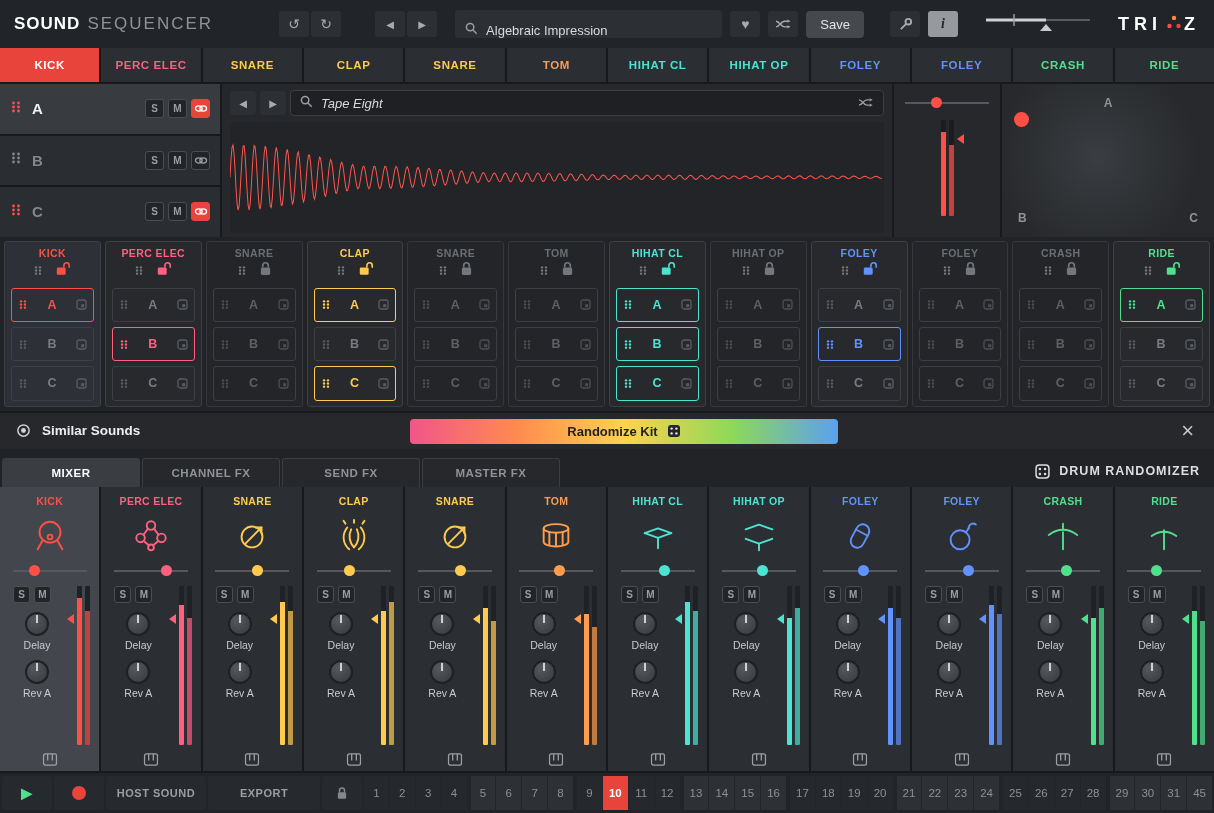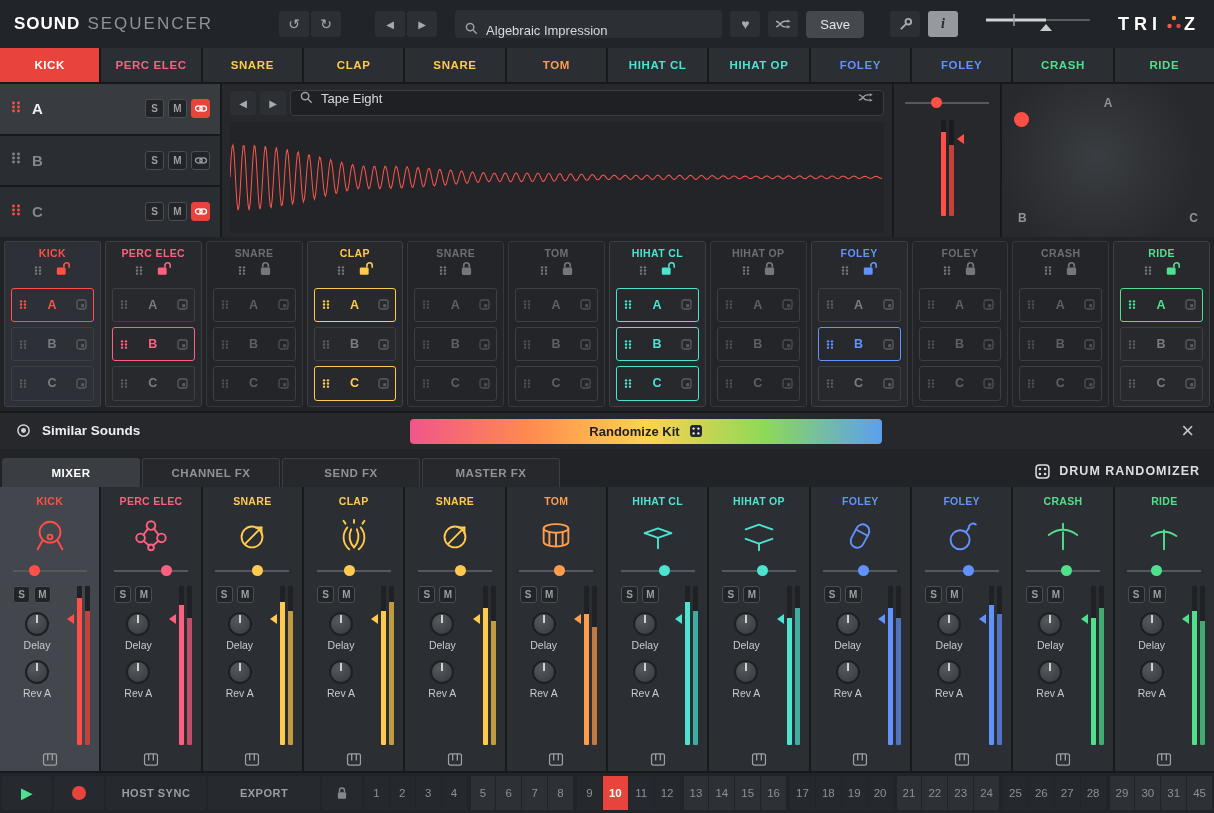--- a/index.html
+++ b/index.html
@@ -37,21 +37,21 @@
   .layer-row.selected { background:#383b40; }
   .layer-letter { font-size:15px; font-weight:bold; color:#84878b; width:15px; }
   .layer-row.selected .layer-letter { color:#f0f1f2; }
   .layer-btns { margin-left:auto; display:flex; gap:4px; }
   .sml-btn { width:19px; height:19px; background:#222428; border:1px solid #4a4d52; border-radius:3px;
              color:#9b9ea2; font-size:10px; font-weight:bold; display:flex; align-items:center; justify-content:center; cursor:pointer; }
   .link-btn.on { background:#e8443c; border-color:#e8443c; color:#fff; }
   .sample-mid { flex:1; display:flex; flex-direction:column; background:#26282b; padding:6px 8px 4px; }
   .sample-topbar { display:flex; gap:4px; align-items:center; }
   .sample-search { flex:1; height:26px; background:#1e2023; border:1px solid #3a3d41; border-radius:4px;
-                   display:flex; gap:8px; padding:0 9px; color:#d8dadc; font-size:13px; }
+                   display:flex; align-items:center; gap:8px; padding:0 9px; color:#d8dadc; font-size:13px;font-style:italic; }
   .sample-search .shuffle-right { margin-left:auto; color:#9b9ea2; }
   .wave-wrap { flex:1; margin-top:6px; background:#222427; border-radius:3px; overflow:hidden; }
   .wave-wrap svg { display:block; width:100%; height:100%; }
   .sample-metercol { flex:0 0 106px; background:#26282b; display:flex; flex-direction:column; align-items:center; padding-top:12px; }
   .hslider { width:84px; height:14px; position:relative; cursor:pointer; }
   .hslider .trk { position:absolute; left:0; right:0; top:6px; height:2px; background:#55585c; }
   .hslider .thumb { position:absolute; top:1px; width:11px; height:11px; border-radius:50%; background:var(--c,#ff4f47); }
   .vmeter { position:relative; margin-top:10px; height:96px; display:flex; gap:3px; }
   .vmeter .mbar { width:5px; background:#1a1c1f; border-radius:1px; position:relative; overflow:hidden; }
   .vmeter .mfill { position:absolute; bottom:0; left:0; right:0; background:var(--c,#ff4f47); }
@@ -81,21 +81,21 @@
   .kit-cell.active { border-color:var(--tc); }
   .kit-cell.active .letter, .kit-cell.active .cell-dots { color:var(--tc); }
   .kit-col.locked .letter { color:#5d6064; }
   .kit-col.locked .cell-dots, .kit-col.locked .cell-mini { color:#4c4f53; }
 
   
   .similar-row { flex:0 0 38px; background:#26282b; display:flex; align-items:center; padding:0 16px;
                  position:relative; border-top:2px solid #17191b; }
   .similar-icon { color:#cfd1d3; display:flex; }
   .similar-label { color:#eceded; font-weight:bold; font-size:13.5px; margin-left:11px; }
-  .rand-btn { position:absolute; left:410px; top:6px; width:472px; height:25px; border:none; border-radius:4px;
+  .rand-btn { position:absolute; left:410px; top:6px; width:428px; height:25px; border:none; border-radius:4px;
               background:linear-gradient(90deg,#f0568a 0%,#ff8a4f 25%,#ffd24f 50%,#8ed957 75%,#5ba0f0 100%);
               display:flex; align-items:center; justify-content:center; gap:9px;
               font-weight:bold; font-size:13px; color:#202224; cursor:pointer; font-family:inherit; }
   .close-x { position:absolute; right:20px; color:#c3c5c8; font-size:22px; line-height:1; cursor:pointer; }
 
   
   .mixer-tabs { flex:0 0 38px; background:#212326; display:flex; align-items:flex-end; padding:5px 14px 0 2px; gap:2px; }
   .mtab { height:29px; min-width:138px; border:1px solid #3a3d41; border-bottom:none; border-radius:3px 3px 0 0;
           display:flex; align-items:center; justify-content:center; font-size:11.5px; font-weight:bold;
           letter-spacing:.5px; color:#8f9296; background:#26282b; cursor:pointer; }
@@ -1864,21 +1864,21 @@
           </div>
         </div>
       </div>
     </section>
 
   <footer class="transport">
     <button class="tbtn play-btn">▶</button>
     <button class="tbtn rec-btn">
         <span class="rec-dot"></span>
       </button>
-    <button class="tbtn hostsync-btn">HOST SYNC</button>
+    <button class="tbtn hostsync-btn">HOST SOUND</button>
     <button class="tbtn export-btn">EXPORT</button>
     <button class="tbtn lock-btn">
         <svg width="14" height="14" viewBox="0 0 17 16" fill="none">
           <rect x="3.5" y="7" width="10" height="8" rx="1.5" fill="#85888c"></rect>
           <path d="M5.5,7 V4.8 a3,3 0 0 1 6,0 V7" stroke="#85888c" stroke-width="1.8"></path>
         </svg>
       </button>
     <div id="steps" class="steps">
         <div class="step">1</div>
         <div class="step">2</div>

